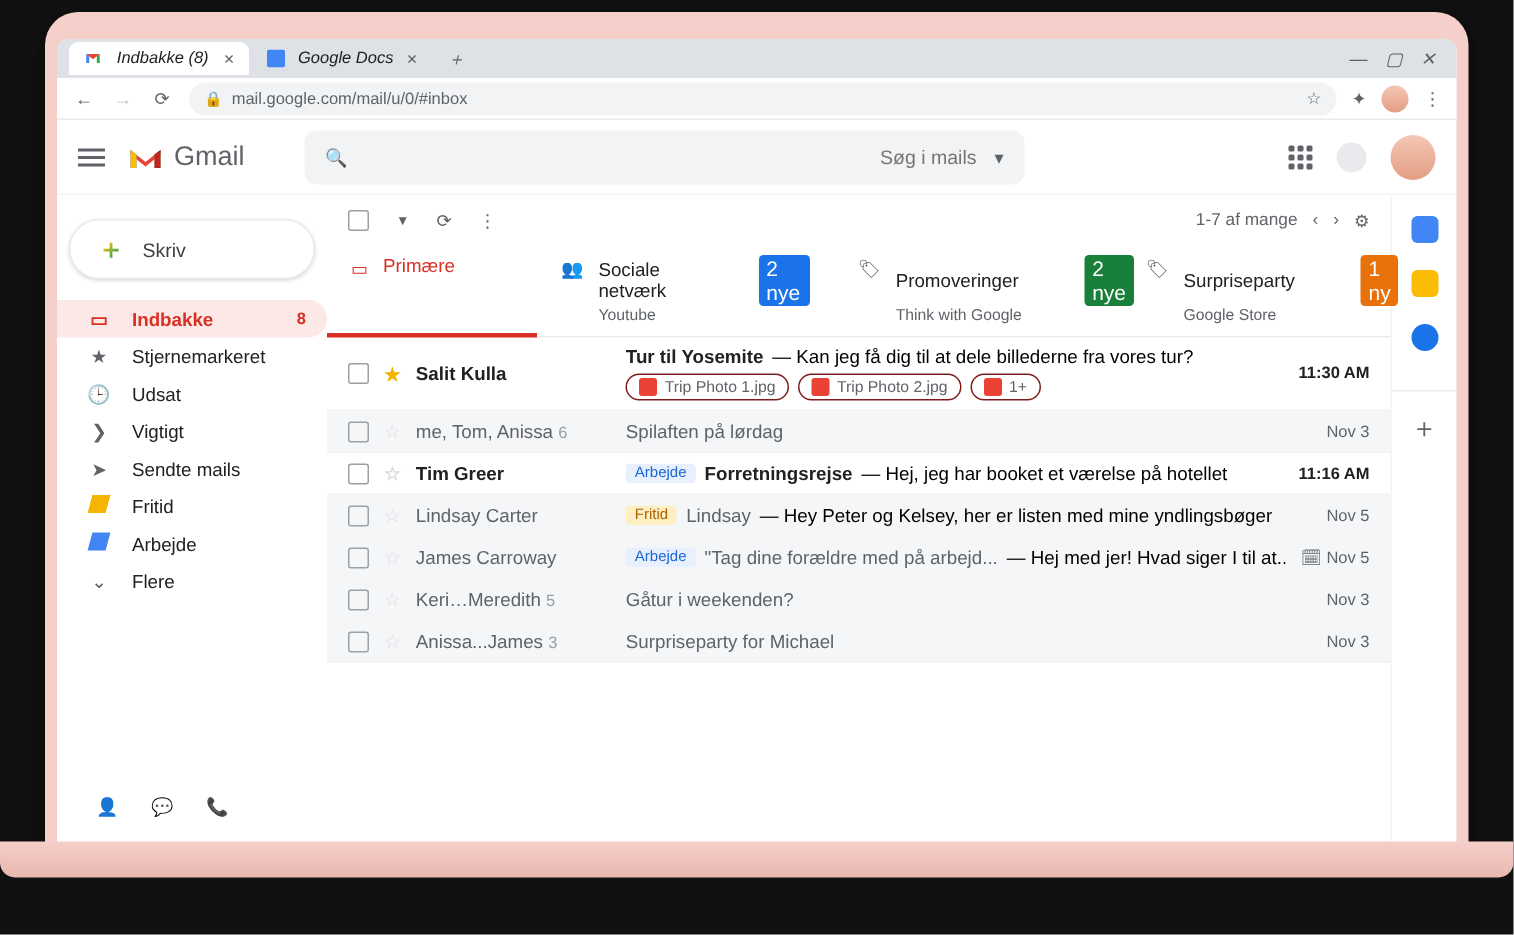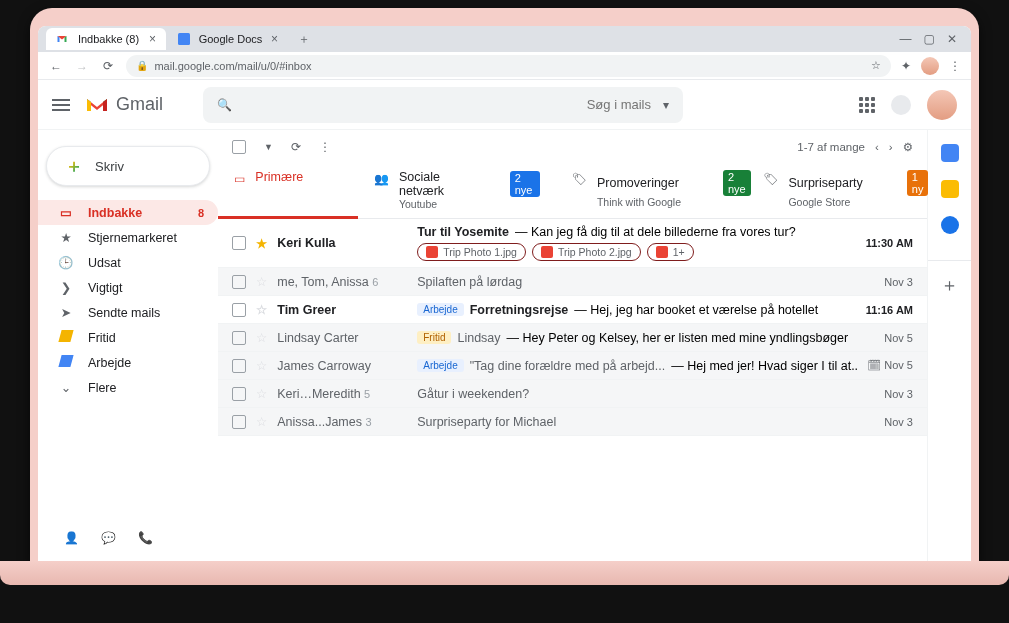--- a/index.html
+++ b/index.html
@@ -4,40 +4,40 @@
 <style>
   * { box-sizing: border-box; margin: 0; padding: 0; }
   body { font-family: 'Segoe UI', Arial, sans-serif; background: #111; width: 1009px; height: 623px; overflow: hidden; position: relative; }
   
   
   .laptop-frame { position:absolute; top:8px; left:30px; right:30px; bottom:60px; background:#f5cfc9; border-radius:22px 22px 0 0; padding:18px 8px 0 8px; box-shadow:0 4px 12px rgba(0,0,0,.6);}
   .laptop-base { position:absolute; bottom:38px; left:0; right:0; height:24px; background:linear-gradient(#f5cfc9,#e8b8b0); border-radius:0 0 10px 10px;}
   .screen { background:#fff; border-radius:8px 8px 0 0; height:100%; overflow:hidden; display:flex; flex-direction:column; font-size:12px; color:#202124;}
   
   
-  .browser-tabs { display:flex; align-items:center; background:#dee1e6; height:26px; padding:0 8px; gap:2px;}
+  .browser-tabs { display:flex; align-items:center; background:#dee1e6; height:26px; padding:0 8px; gap:2px;font-style:italic;}
   .browser-tab { display:flex; align-items:center; gap:6px; background:#fff; border-radius:6px 6px 0 0; padding:4px 10px; font-size:11px; min-width:120px; justify-content:space-between;}
   .browser-tab.inactive { background:transparent;}
   .browser-tab .close { color:#5f6368; font-size:12px;}
   .tab-favicon { display:inline-flex; width:12px; height:12px; align-items:center; justify-content:center;}
   .addtab { padding:0 8px; color:#5f6368; cursor:pointer;}
   .window-ctrls { margin-left:auto; display:flex; gap:12px; color:#5f6368; padding-right:6px;}
   .addrbar { display:flex; align-items:center; background:#fff; height:28px; padding:0 10px; gap:10px; border-bottom:1px solid #e8eaed;}
   .addrbar .navbtn { color:#5f6368; width:16px; text-align:center;}
   .addrbar .url { flex:1; background:#f1f3f4; border-radius:14px; height:22px; display:flex; align-items:center; padding:0 10px; font-size:11px; color:#5f6368; gap:6px;}
   .addrbar .url .lock { font-size:10px;}
   .addrbar .url .star { margin-left:auto;}
   .addrbar .ext { display:flex; gap:10px; align-items:center; color:#5f6368;}
   .avatar-sm { width:18px; height:18px; border-radius:50%; background:linear-gradient(#f4c7b6,#e39d82);}
   
   
   .gm-header { display:flex; align-items:center; height:50px; padding:0 14px; border-bottom:1px solid #f1f3f4;}
   .menu-icon { width:18px; display:flex; flex-direction:column; gap:3px; margin-right:14px;}
   .menu-icon span { height:2px; background:#5f6368;}
-  .logo { display:flex; align-items:flex-start; gap:6px; font-size:18px; color:#5f6368; margin-right:40px;}
+  .logo { display:flex; align-items:flex-end; gap:6px; font-size:18px; color:#5f6368; margin-right:40px;}
   .logo svg { width:26px; height:20px;}
   .searchbox { flex:0 0 480px; background:#f1f3f4; border-radius:8px; height:36px; display:flex; align-items:center; padding:0 14px; gap:12px; color:#5f6368;}
   .searchbox input { border:none; background:transparent; outline:none; flex:1; font-size:13px; color:#5f6368;text-align:right;}
   .gm-header .right { margin-left:auto; display:flex; align-items:center; gap:16px; color:#5f6368;}
   .grid9 { display:grid; grid-template-columns:repeat(3,4px); grid-template-rows:repeat(3,4px); gap:2px;}
   .grid9 span { background:#5f6368; border-radius:1px;}
   .avatar-lg { width:30px; height:30px; border-radius:50%; background:linear-gradient(#f4c7b6,#e39d82);}
   
   
   .gm-body { flex:1; display:flex; min-height:0;}
@@ -58,21 +58,21 @@
   
   .catbar { display:flex; border-bottom:1px solid #e8eaed;}
   .cat { display:flex; align-items:flex-start; gap:10px; padding:10px 16px 8px 16px; min-width:140px; cursor:pointer; position:relative;}
   .cat.active { color:#d93025;}
   .cat.active::after { content:""; position:absolute; left:0; right:0; bottom:-1px; height:3px; background:#d93025;}
   .cat .ic { margin-top:2px; color:#5f6368;}
   .cat.active .ic { color:#d93025;}
   .cat .labels { display:flex; flex-direction:column;}
   .cat .title { font-size:12.5px; display:flex; align-items:center; gap:6px;}
   .cat .sub { font-size:10.5px; color:#5f6368;}
-  .badge { font-size:11px; padding:1px 5px; border-radius:3px; color:#fff;margin-left:38px;}
+  .badge { font-size:14px; padding:1px 5px; border-radius:3px; color:#fff;margin-left:38px;}
   .badge.blue{background:#1a73e8;} .badge.green{background:#188038;} .badge.orange{background:#e8710a;}
   
   .msglist { flex:1; overflow:auto;}
   .row { display:flex; align-items:center; padding:6px 14px; border-bottom:1px solid #f1f3f4; gap:10px; font-size:12.5px;}
   .row.unread { background:#fff; font-weight:600;}
   .row.read { background:#f5f6f7; color:#5f6368;}
   .row .star { color:#dadce0;}
   .row .star.on { color:#f4b400;}
   .row .sender { width:130px; white-space:nowrap; overflow:hidden;}
   .row .sender-count { color:#9aa0a6; font-weight:400; font-size:11px;}
@@ -286,21 +286,21 @@
                 </div>
       <div class="sub">Google Store</div>
     </div>
             </div>
           </div>
 
         <div class="msglist" id="msglist">
             <div class="row unread">
     <span class="checkbox"></span>
     <span class="star on">★</span>
-    <div class="sender">Keri Kulla</div>
+    <div class="sender">Salit Kulla</div>
     <div class="content">
       <div class="line">
 
         <span class="subject">Tur til Yosemite</span>
         <span class="snippet">— Kan jeg få dig til at dele billederne fra vores tur?</span>
       </div>
       <div class="attach">
                   <span class="attach-chip"><span class="aicon"></span>Trip Photo 1.jpg</span>
                   <span class="attach-chip"><span class="aicon"></span>Trip Photo 2.jpg</span>
                   <span class="attach-chip"><span class="aicon"></span>1+</span>

